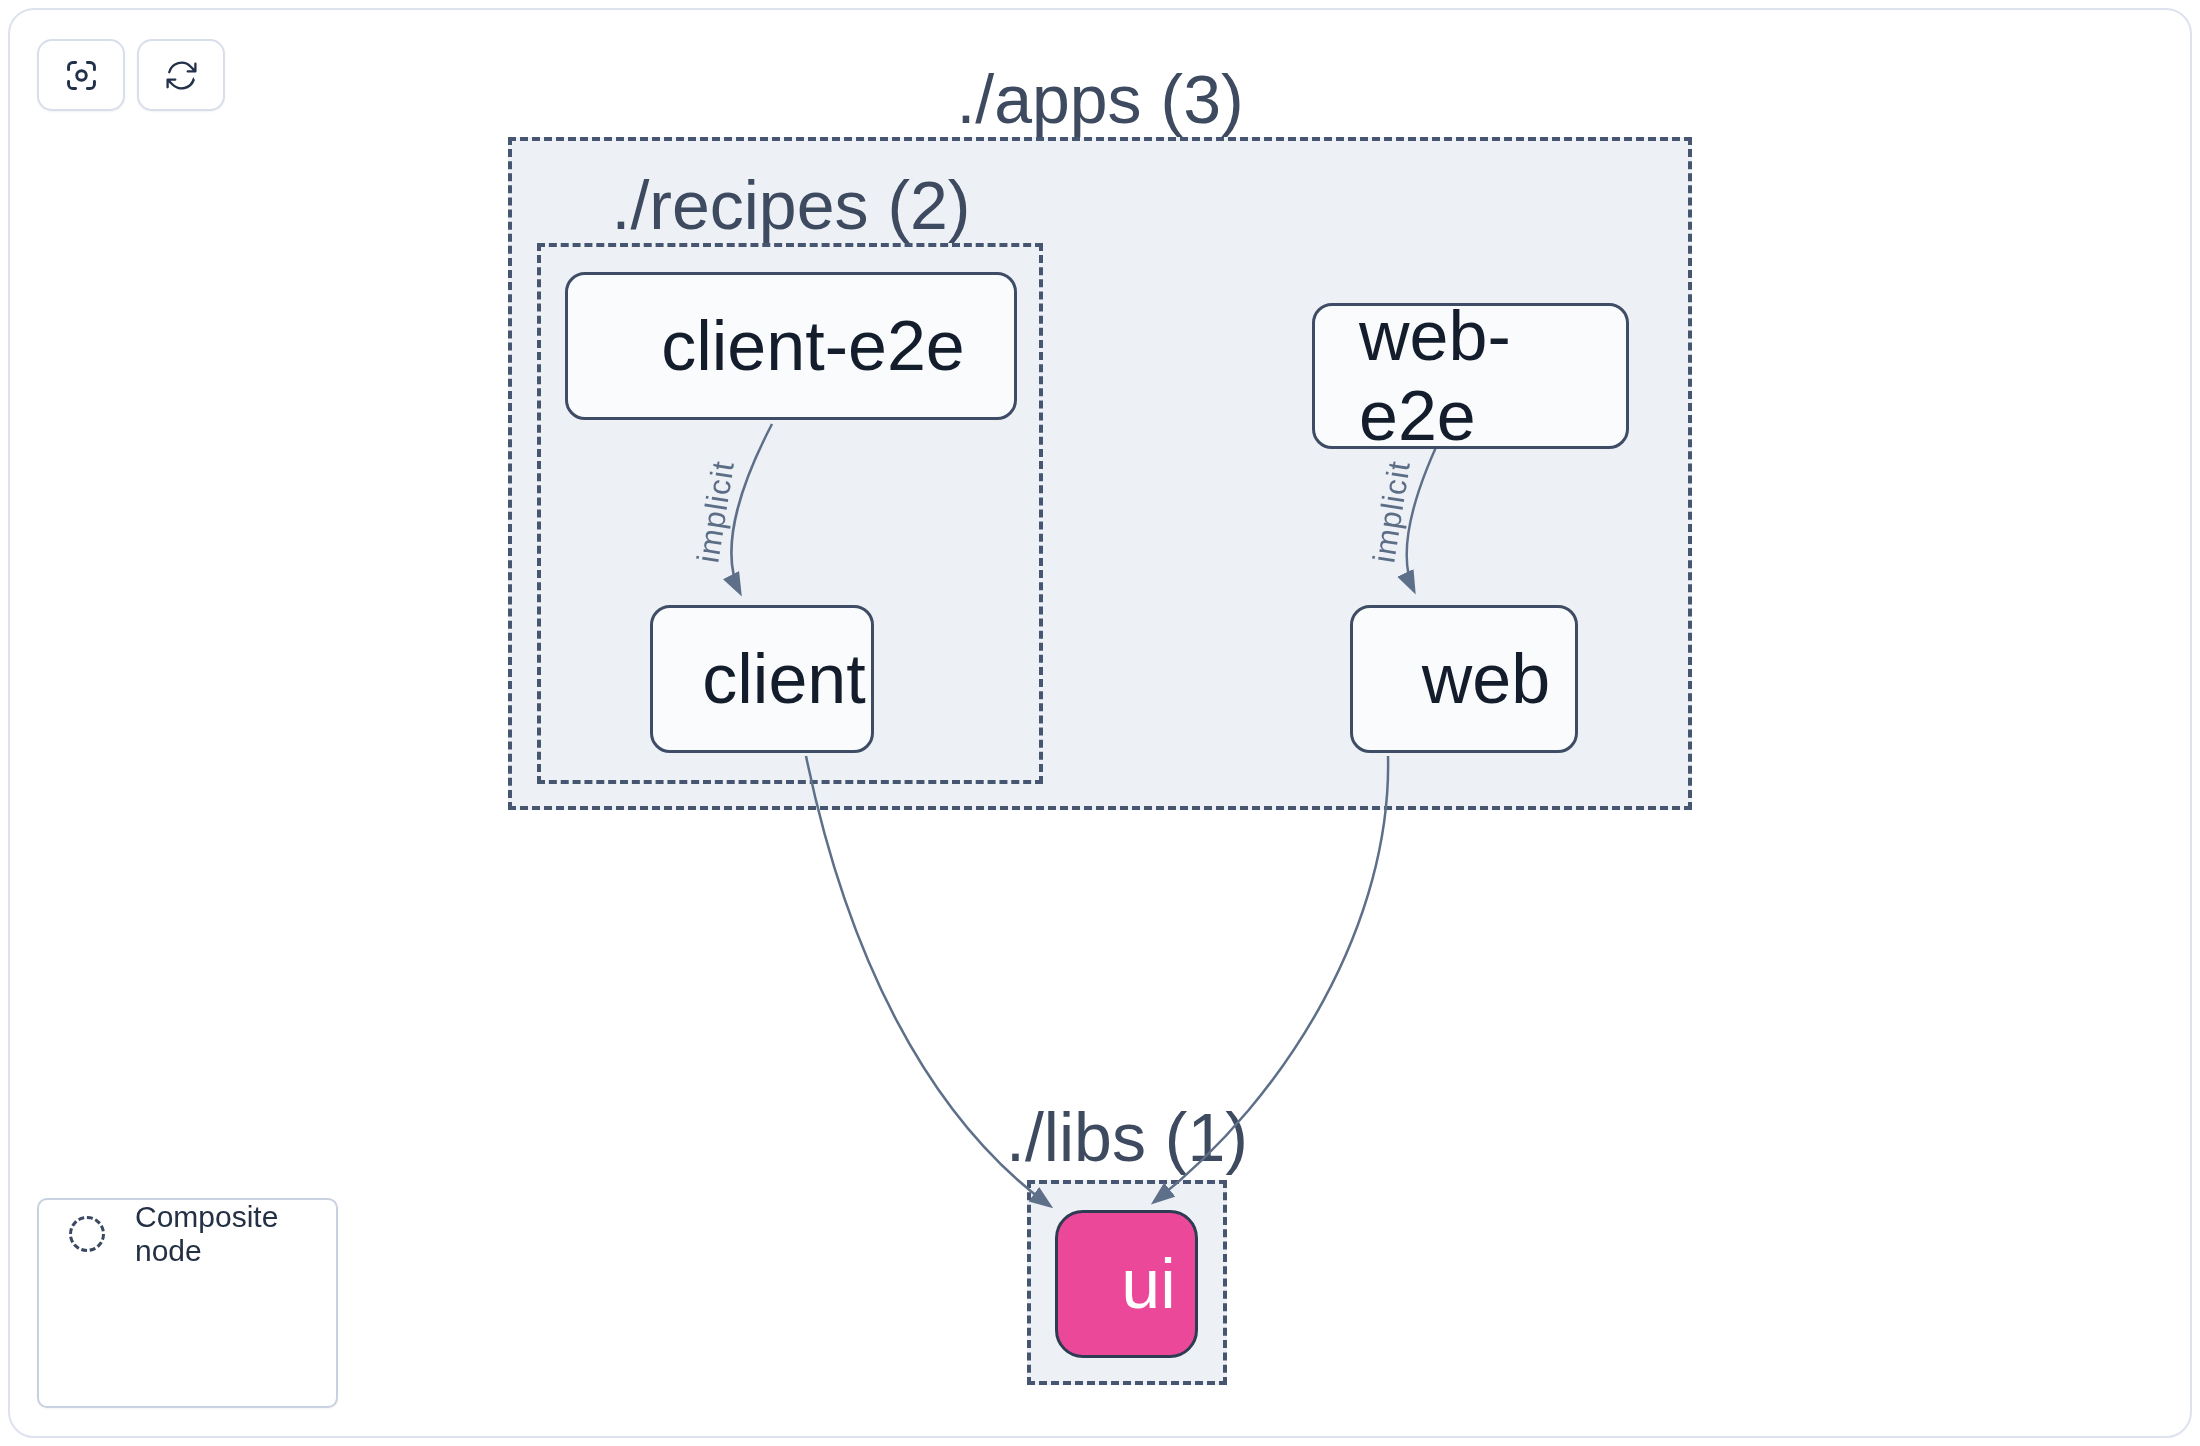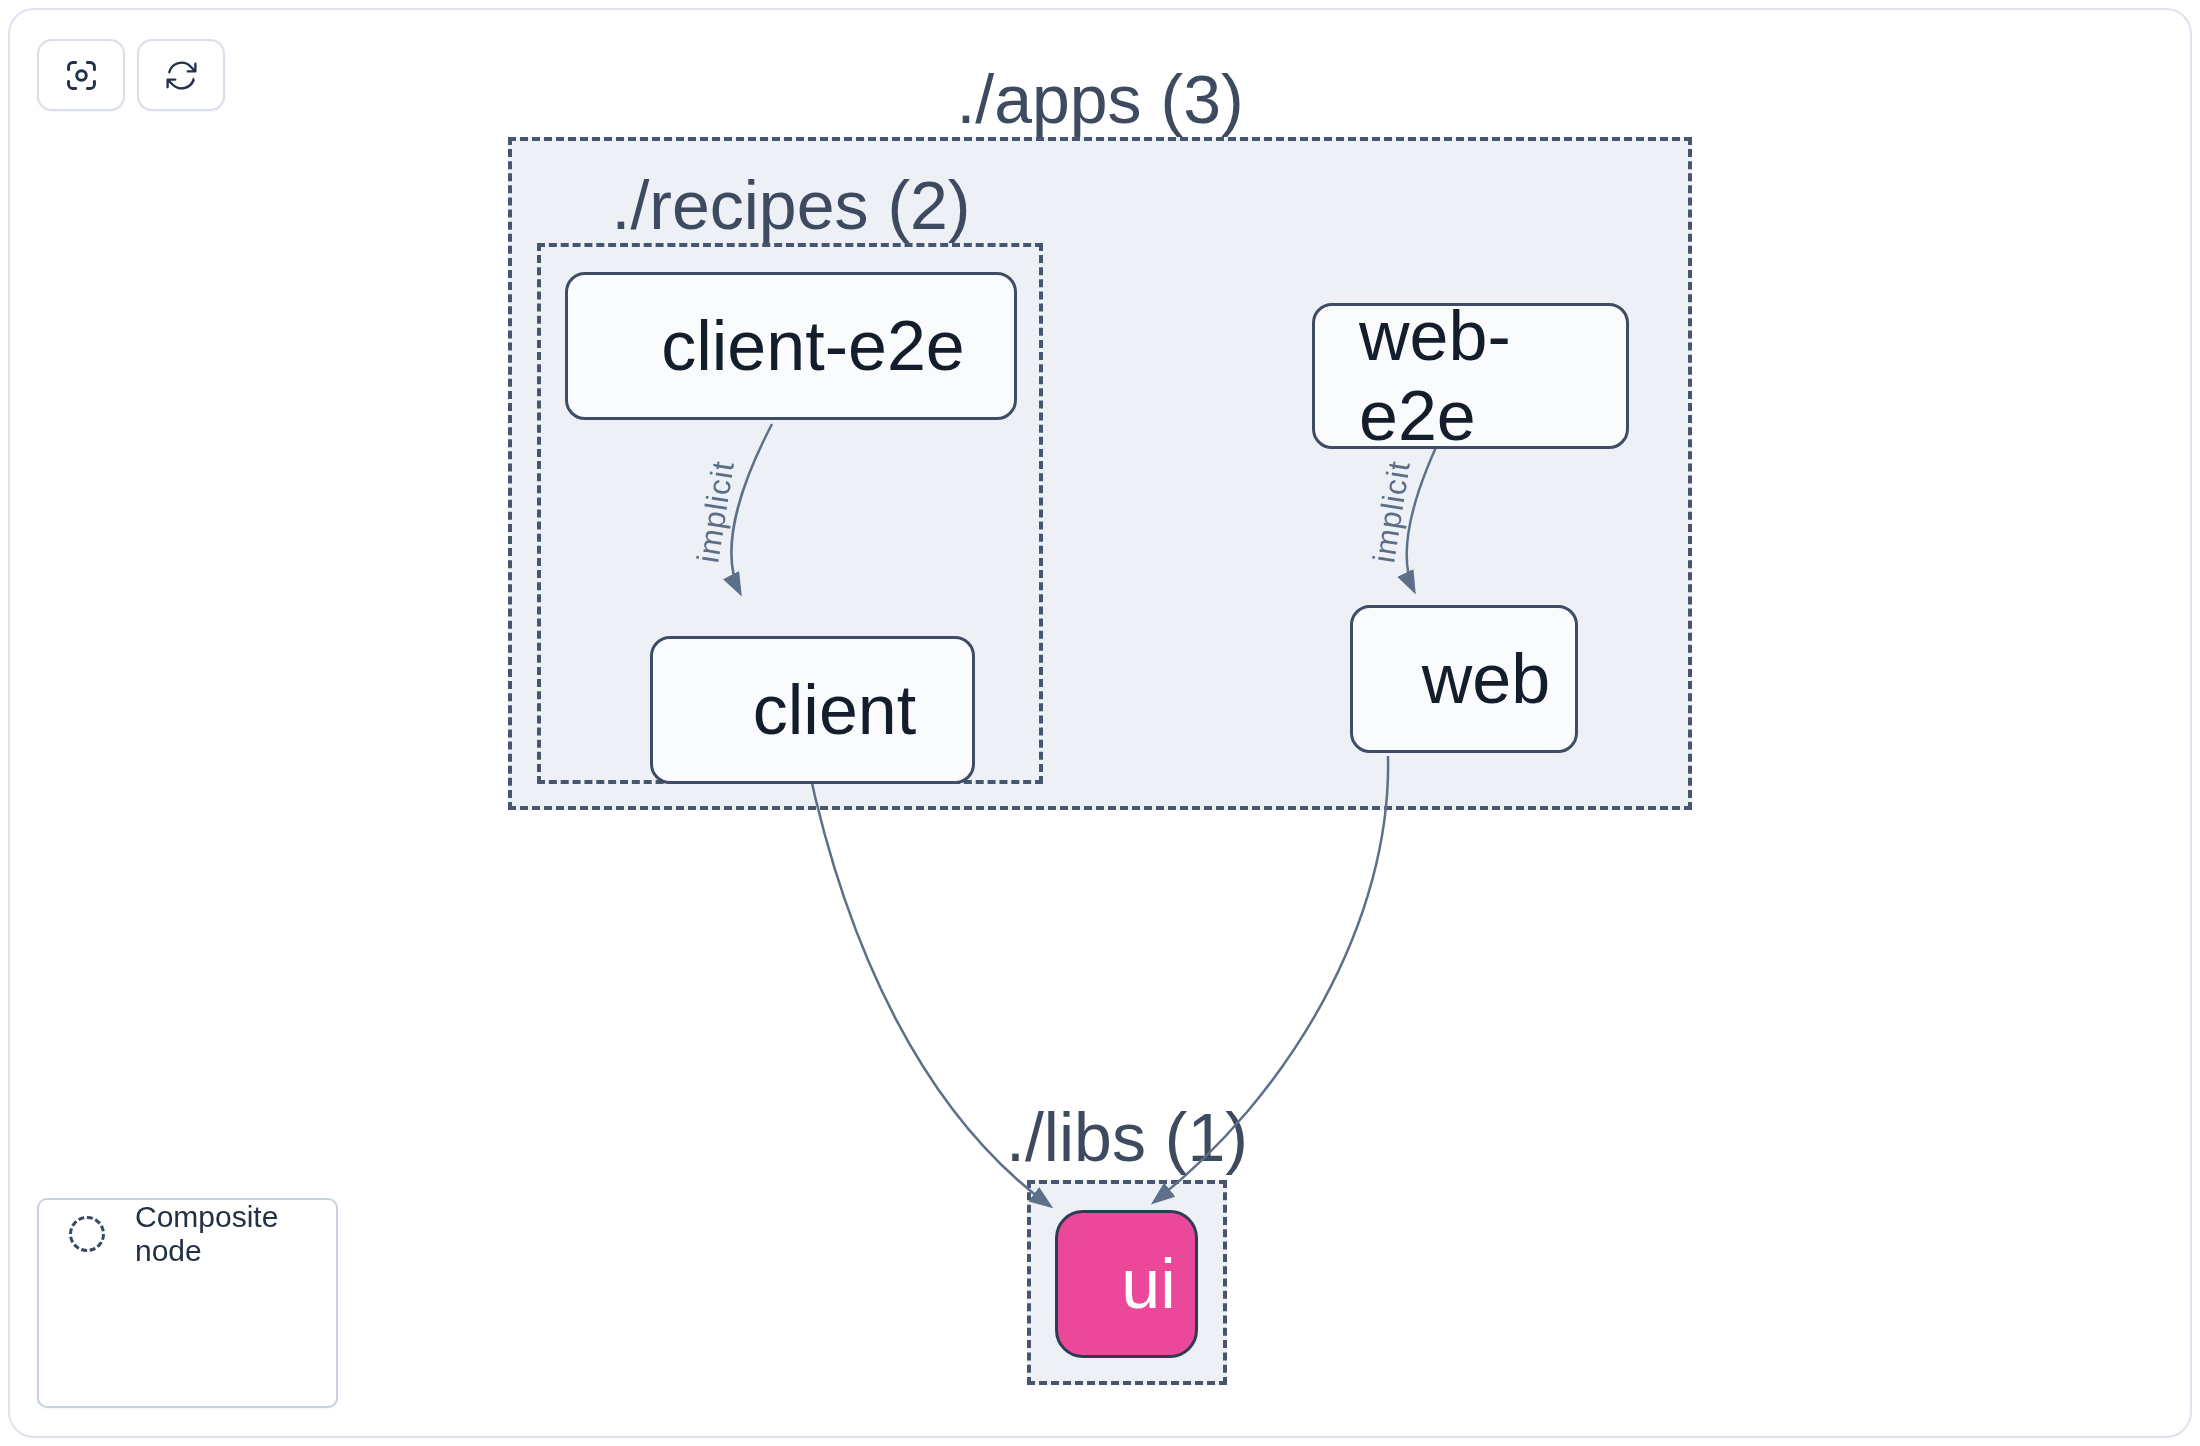--- a/index.html
+++ b/index.html
@@ -52,21 +52,21 @@
   }
 
   
   .node {
     position: absolute; box-sizing: border-box;
     background: #fafbfd; border: 3px solid #3e4c66; border-radius: 20px;
     display: flex; align-items: center; justify-content: center;
     font-size: 70px; color: #141d2c; cursor: pointer; padding-left: 44px;
   }
   #node-client-e2e { left: 565px;  top: 272px;  width: 452px; height: 148px; }
-  #node-client     { left: 650px;  top: 636px;  width: 325px; height: 148px; }
+  #node-client     { left: 650px;  top: 605px;  width: 224px; height: 148px; }
   #node-web-e2e    { left: 1312px; top: 272px;  width: 317px; height: 146px; margin-top: 31px; }
   #node-web        { left: 1350px; top: 605px;  width: 228px; height: 148px; }
   #node-ui {
     left: 1055px; top: 1210px; width: 143px; height: 148px;
     background: #ec4899; color: #ffffff; border-color: #2d3b53; border-radius: 28px;
   }
 
   
   .legend {
     position: absolute; left: 37px; top: 1198px; width: 301px; height: 210px;

